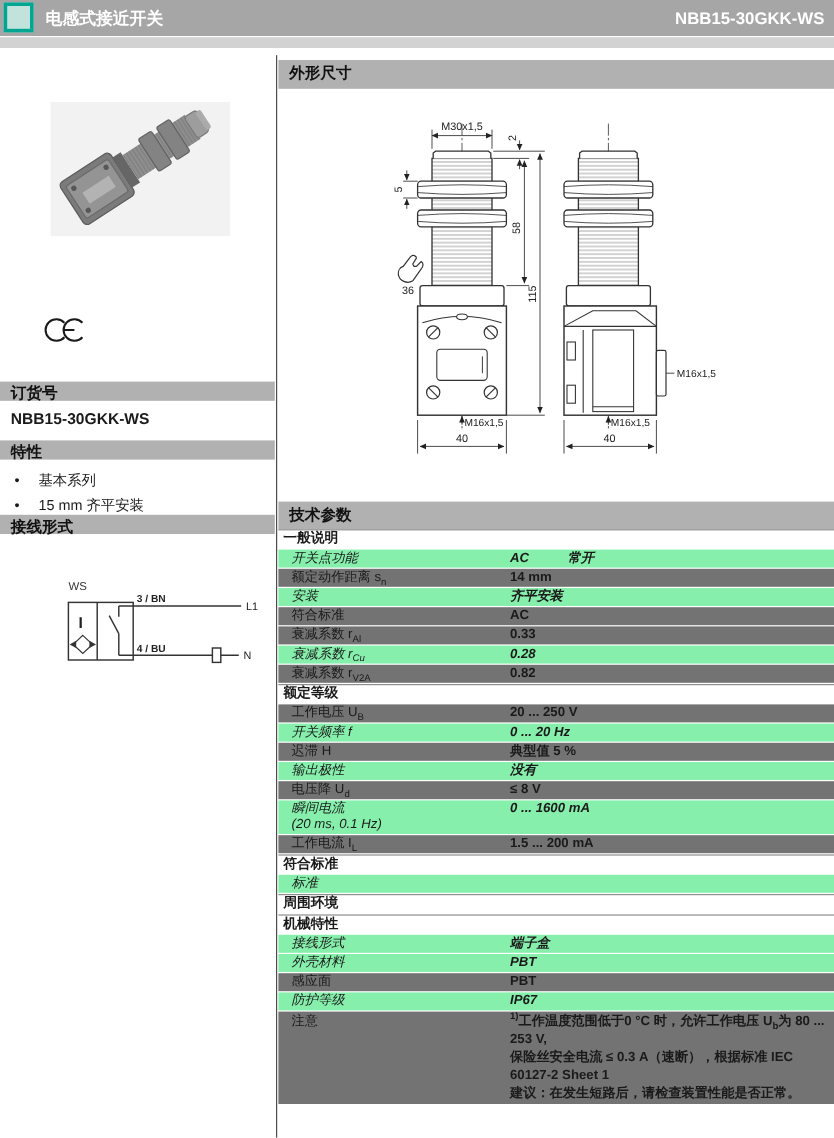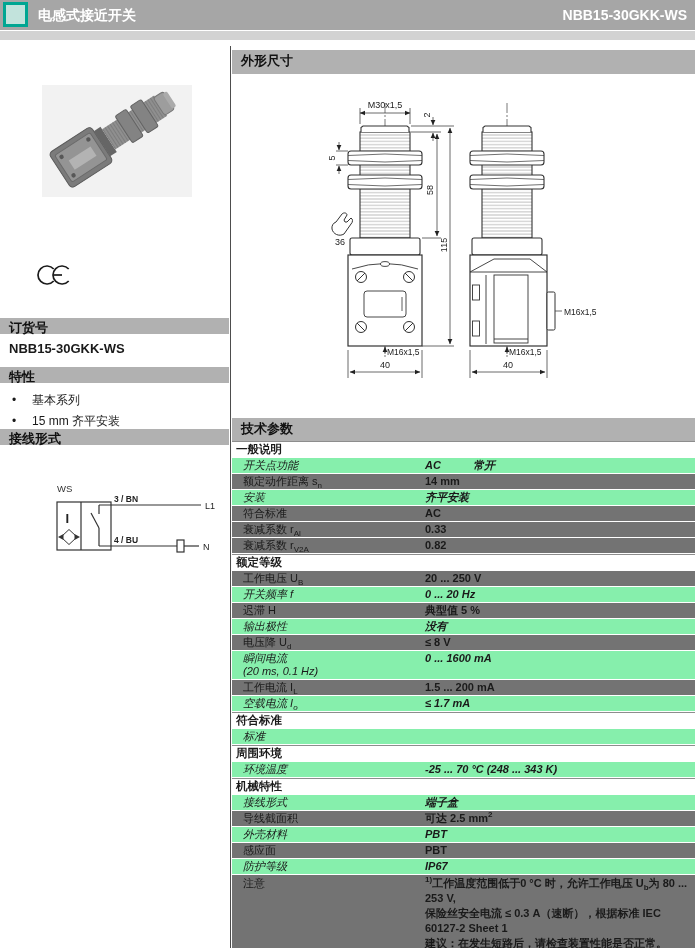--- a/index.html
+++ b/index.html
@@ -237,20 +237,24 @@
       <div class="t-value"><span>齐平安装</span></div>
     </div>
     <div class="t-row">
       <div class="t-label">符合标准</div>
       <div class="t-value"><span>AC</span></div>
     </div>
     <div class="t-row">
       <div class="t-label">衰减系数 r<sub>Al</sub></div>
       <div class="t-value"><span>0.33</span></div>
     </div>
+    <div class="t-row shaded">
+      <div class="t-label">衰减系数 r<sub>Cu</sub></div>
+      <div class="t-value"><span>0.28</span></div>
+    </div>
     <div class="t-row">
       <div class="t-label">衰减系数 r<sub>V2A</sub></div>
       <div class="t-value"><span>0.82</span></div>
     </div>
     <div class="t-sec">额定等级</div>
     <div class="t-row">
       <div class="t-label">工作电压  U<sub>B</sub></div>
       <div class="t-value"><span>20 ... 250 V</span></div>
     </div>
     <div class="t-row shaded">
@@ -270,41 +274,29 @@
       <div class="t-value"><span>≤ 8 V</span></div>
     </div>
     <div class="t-row shaded">
       <div class="t-label">瞬间电流<br>(20 ms, 0.1 Hz)</div>
       <div class="t-value"><span>0 ... 1600 mA</span></div>
     </div>
     <div class="t-row">
       <div class="t-label">工作电流  I<sub>L</sub></div>
       <div class="t-value"><span>1.5 ... 200 mA</span></div>
     </div>
-    <div class="t-row shaded">
-      <div class="t-label">空载电流 I<sub>o</sub></div>
-      <div class="t-value"><span>≤ 1.7 mA</span></div>
-    </div>
     <div class="t-sec">符合标准</div>
     <div class="t-row shaded">
       <div class="t-label">标准</div>
     </div>
     <div class="t-sec">周围环境</div>
-    <div class="t-row shaded">
-      <div class="t-label">环境温度</div>
-      <div class="t-value"><span>-25 ... 70 °C (248 ... 343 K)</span></div>
-    </div>
     <div class="t-sec">机械特性</div>
     <div class="t-row shaded">
       <div class="t-label">接线形式</div>
       <div class="t-value"><span>端子盒</span></div>
-    </div>
-    <div class="t-row">
-      <div class="t-label">导线截面积</div>
-      <div class="t-value"><span>可达 2.5 mm<sup>2</sup></span></div>
     </div>
     <div class="t-row shaded">
       <div class="t-label">外壳材料</div>
       <div class="t-value"><span>PBT</span></div>
     </div>
     <div class="t-row">
       <div class="t-label">感应面</div>
       <div class="t-value"><span>PBT</span></div>
     </div>
     <div class="t-row shaded">

